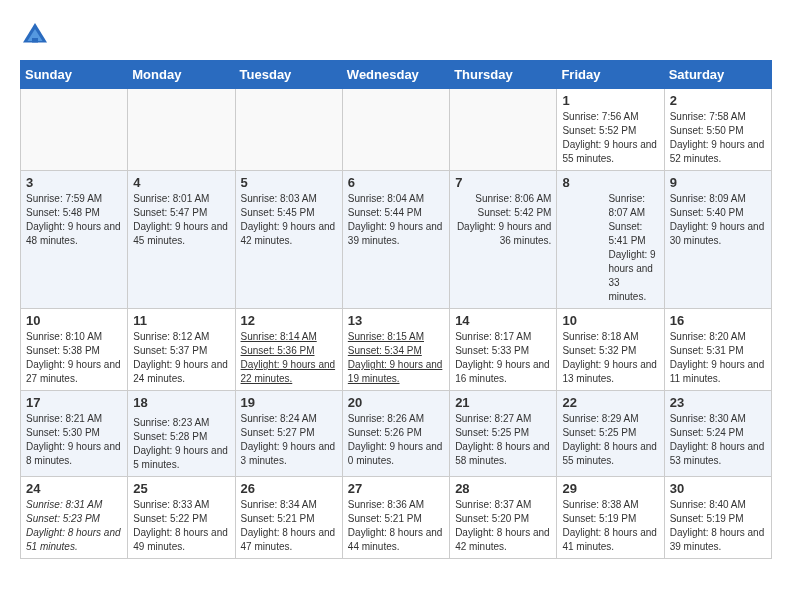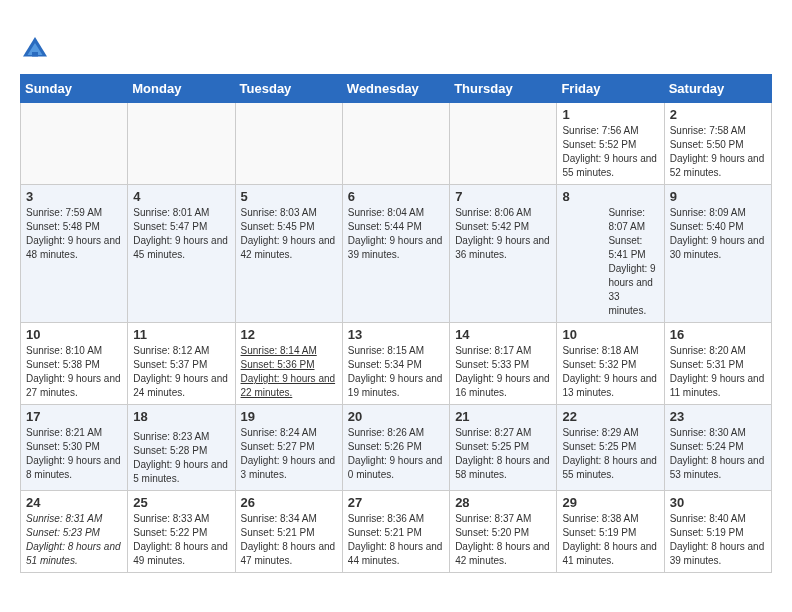--- a/index.html
+++ b/index.html
@@ -5,21 +5,21 @@
     * { box-sizing: border-box; margin: 0; padding: 0; }
     body {
       font-family: Arial, sans-serif;
       background: #fff;
       width: 792px;
       min-height: 612px;
       overflow: hidden;
     }
     .page {
       width: 792px;
-      padding: 34px 20px 10px 20px;
+      padding: 20px 20px 10px 20px;
     }
     .header-row {
       display: flex;
       justify-content: space-between;
       align-items: flex-start;
       margin-bottom: 10px;
     }
     .logo {
       display: flex;
       align-items: center;
@@ -173,21 +173,21 @@
 Daylight: 9 hours and 42 minutes.</div>
           </td>
           <td>
             <span class="day-number">6</span>
             <div class="day-info" style="white-space: pre-line;">Sunrise: 8:04 AM
 Sunset: 5:44 PM
 Daylight: 9 hours and 39 minutes.</div>
           </td>
           <td>
             <span class="day-number">7</span>
-            <div class="day-info" style="white-space: pre-line;">Sunrise: 8:06 AM
+            <div class="day-info" style="white-space: pre-line; text-align: right;">Sunrise: 8:06 AM
 Sunset: 5:42 PM
 Daylight: 9 hours and 36 minutes.</div>
           </td>
           <td>
             <span class="day-number">8</span>
             <div class="day-info" style="white-space: pre-line; margin-left: 46px;">Sunrise: 8:07 AM
 Sunset: 5:41 PM
 Daylight: 9 hours and 33 minutes.</div>
           </td>
           <td>
@@ -211,21 +211,21 @@
 Daylight: 9 hours and 24 minutes.</div>
           </td>
           <td>
             <span class="day-number">12</span>
             <div class="day-info" style="white-space: pre-line; text-decoration: underline;">Sunrise: 8:14 AM
 Sunset: 5:36 PM
 Daylight: 9 hours and 22 minutes.</div>
           </td>
           <td>
             <span class="day-number">13</span>
-            <div class="day-info" style="white-space: pre-line;">Sunrise: 8:15 AM
+            <div class="day-info" style="white-space: pre-line; text-decoration: underline;">Sunrise: 8:15 AM
 Sunset: 5:34 PM
 Daylight: 9 hours and 19 minutes.</div>
           </td>
           <td>
             <span class="day-number">14</span>
             <div class="day-info" style="white-space: pre-line;">Sunrise: 8:17 AM
 Sunset: 5:33 PM
 Daylight: 9 hours and 16 minutes.</div>
           </td>
           <td>

